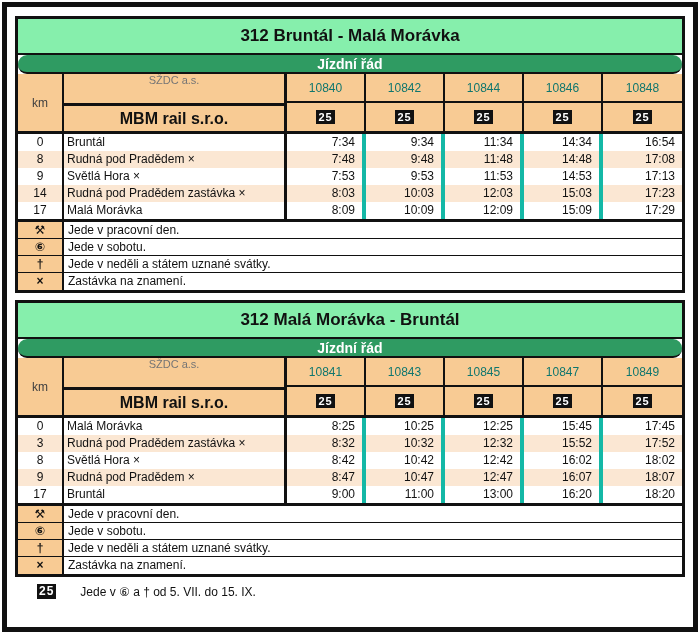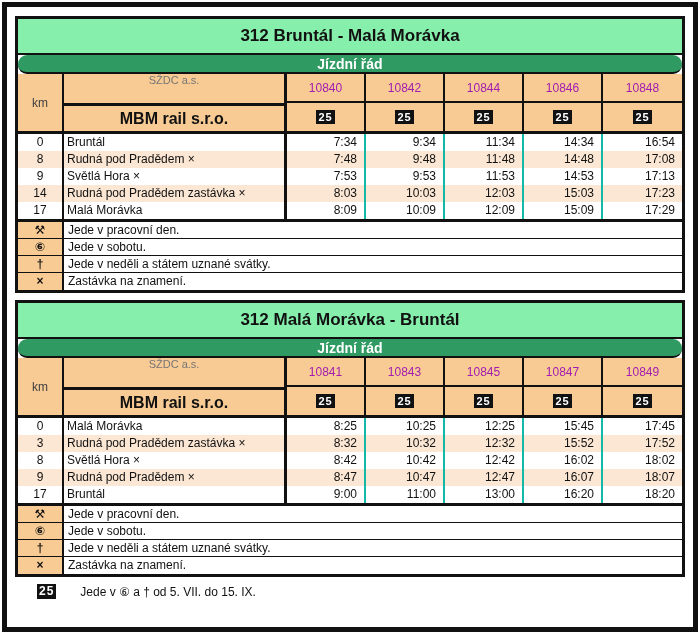--- a/index.html
+++ b/index.html
@@ -23,33 +23,33 @@
   .hdr-km { border-right:2px solid #111; display:flex; align-items:center;
             justify-content:center; color:#404040; font-size:12px; }
   .hdr-op { border-right:3px solid #111; display:flex; flex-direction:column; }
   .op-infra { height:32px; border-bottom:3px solid #111; text-align:center;
               color:#757575; font-size:11px; line-height:13px; }
   .op-carrier { flex:1; display:flex; align-items:center; justify-content:center;
                 font-weight:bold; font-size:16px; }
   .hdr-train { border-right:2px solid #111; display:flex; flex-direction:column; }
   .hdr-train:last-child { border-right:none; }
   .tr-num { height:29px; border-bottom:2px solid #111; display:flex;
-            align-items:center; justify-content:center; color:#a21caf; font-size:12px; }
+            align-items:center; justify-content:center; color:#0f766e; font-size:12px; }
   .tr-sym { flex:1; display:flex; align-items:center; justify-content:center; }
 
   .boxed { display:inline-block; background:#111; color:#fff; font-weight:bold;
            font-size:11px; line-height:14px; padding:0 2px; letter-spacing:1px; }
 
   .tt-body { border-bottom:3px solid #111; }
   .row { height:17px; background:#fff; }
   .row.alt { background:#FBE7D3; }
   .cell { font-size:12px; line-height:17px; overflow:hidden; white-space:nowrap; }
   .cell.km { text-align:center; border-right:2px solid #111; }
   .cell.st { padding-left:3px; border-right:3px solid #111; }
-  .cell.tm { text-align:right; padding-right:7px; border-right:2px solid #14b8a6; }
+  .cell.tm { text-align:right; padding-right:7px; border-right:4px solid #14b8a6; }
   .cell.tm:last-child { border-right:none; }
 
   .lrow { display:grid; grid-template-columns:46px 1fr; height:17px; border-bottom:2px solid #111; }
   .lrow:last-child { border-bottom:none; }
   .lsym { background:#F8CB94; border-right:2px solid #111; text-align:center;
           font-size:12px; line-height:16px; font-weight:bold; }
   .ltxt { background:#fff; padding-left:4px; font-size:12px; line-height:16px; }
 
   .foot-sym-row { display:flex; align-items:center; margin:6px 0 7px 22px; font-size:12px; }
   .foot-sym-row .boxed { margin-right:24px; font-size:12px; line-height:15px; }

